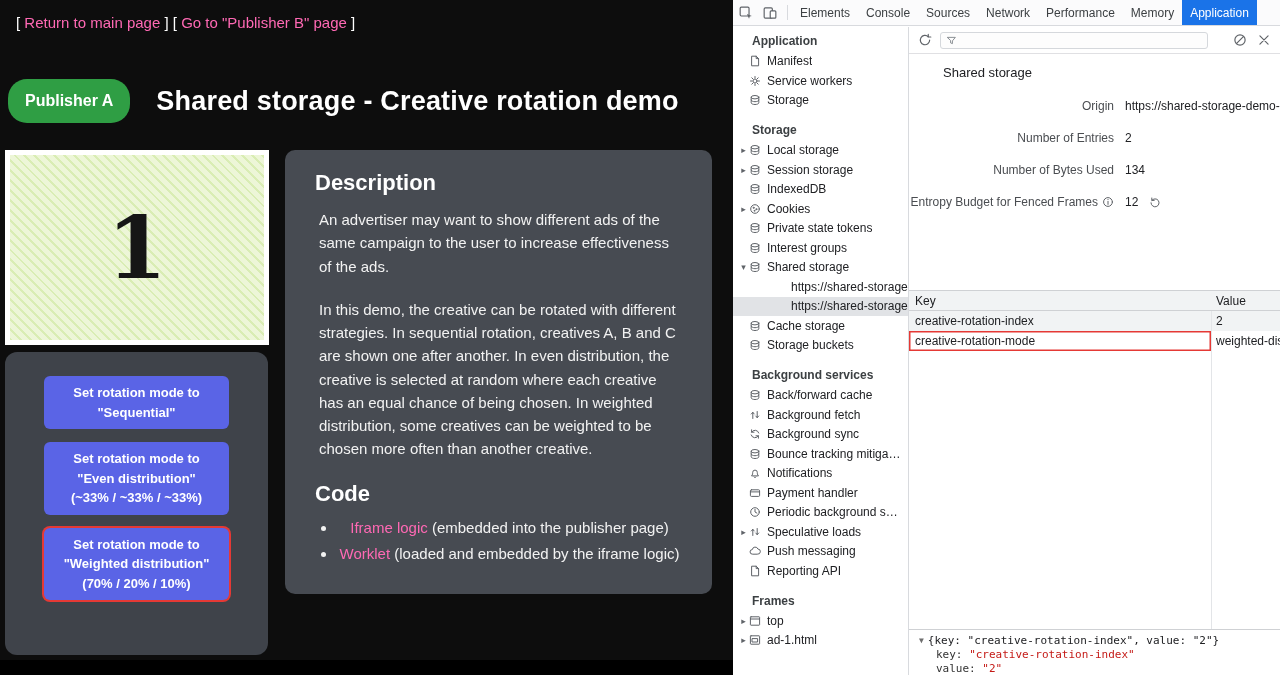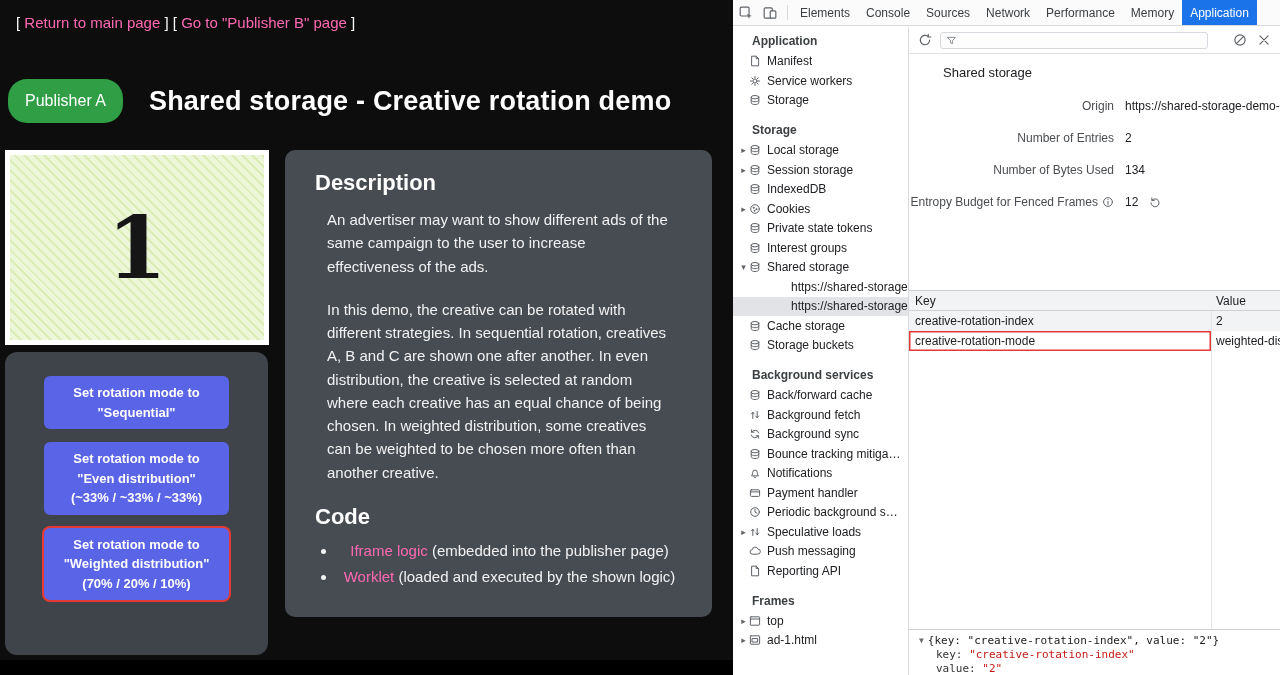--- a/index.html
+++ b/index.html
@@ -8,40 +8,40 @@
     width:1280px; height:675px; position:relative; overflow:hidden;
     background:#000; font-family:"Liberation Sans", sans-serif;
   }
 
   
   .left-page { position:absolute; left:0; top:0; width:733px; height:660px; background:#0d0d0d; }
   .nav-line { position:absolute; left:16px; top:14px; font-size:15px; color:#fff; white-space:nowrap; }
   .nav-line .bracket { color:#ffffff; }
   .nav-line a { color:#ff69b4; text-decoration:none; cursor:pointer; }
   .pub-row { position:absolute; left:8px; top:79px; display:flex; align-items:center; gap:26px; }
-  .publisher-badge { background:#2f9e44; color:#fff; font-size:16px; font-weight:400; padding:13px 17px; border-radius:19px; }
+  .publisher-badge { background:#2f9e44; color:#fff; font-size:16px; font-weight:700; padding:13px 17px; border-radius:19px; }
   .page-title { margin:0; color:#fff; font-size:27px; font-weight:700; letter-spacing:.2px; white-space:nowrap; }
 
   .creative {
     position:absolute; left:5px; top:150px; width:264px; height:195px;
     border:5px solid #fff;
     background:repeating-linear-gradient(45deg,#d9edb4 0 2px,#edf6d8 2px 7px);
     display:flex; align-items:center; justify-content:center; cursor:pointer;
   }
   .creative-number { font-family:"DejaVu Serif", serif; font-size:86px; font-weight:700; color:#161616; line-height:1; }
 
   .demo-panel { position:absolute; left:5px; top:352px; width:263px; height:303px; background:#3f434a; border-radius:12px; padding:24px 39px 0; }
   .demo-heading { color:#fff; font-size:17px; font-weight:700; text-align:center; margin-bottom:18px; }
   .demo-buttons { display:flex; flex-direction:column; gap:13px; }
   .demo-btn { background:#5a64e6; border:none; color:#fff; font-family:inherit; font-weight:700; font-size:13px; line-height:1.5; padding:7px 4px; border-radius:6px; cursor:pointer; text-align:center; }
   .demo-btn.highlighted { box-shadow:0 0 0 2px #e53935; }
 
   .desc-panel { position:absolute; left:285px; top:150px; width:427px; background:#474b52; border-radius:10px; padding:20px 30px 24px; color:#f2f2f2; }
   .desc-heading { font-size:22px; font-weight:700; color:#fff; margin:0 0 12px; }
-  .desc-panel p { font-size:15px; line-height:1.55; margin:0 12px 20px; }
+  .desc-panel p { font-size:15px; line-height:1.55; margin:0 4px 20px; }
   .code-heading { font-size:22px; font-weight:700; color:#fff; margin:2px 0 10px; }
   .code-list { margin:0; padding-left:22px; font-size:15px; line-height:1.5; }
   .code-list li { margin-bottom:4px;text-align:center; }
   .code-link { color:#ff69b4; text-decoration:none; cursor:pointer; }
 
   
   .devtools { position:absolute; left:733px; top:0; width:547px; height:675px; background:#fff; font-size:12px; color:#202124; }
   .dt-tabbar { height:26px; border-bottom:1px solid #d8dade; display:flex; align-items:stretch; background:#fbfbfc; }
   .tab-icons { display:flex; align-items:center; padding:0 6px; gap:10px; }
   .tab-sep { width:1px; background:#d8dade; margin:5px 4px; }
@@ -129,21 +129,21 @@
       </div>
   </div>
 
   <div class="desc-panel">
     <h2 class="desc-heading">Description</h2>
     <p>An advertiser may want to show different ads of the same campaign to the user to increase effectiveness of the ads.</p>
     <p>In this demo, the creative can be rotated with different strategies. In sequential rotation, creatives A, B and C are shown one after another. In even distribution, the creative is selected at random where each creative has an equal chance of being chosen. In weighted distribution, some creatives can be weighted to be chosen more often than another creative.</p>
     <h2 class="code-heading">Code</h2>
     <ul class="code-list" id="code-list">
         <li class="code-item"><a class="code-link">Iframe logic</a><span> (embedded into the publisher page)</span></li>
-        <li class="code-item"><a class="code-link">Worklet</a><span> (loaded and executed by the shown logic)</span></li>
+        <li class="code-item"><a class="code-link">Worklet</a><span> (loaded and embedded by the iframe logic)</span></li>
       </ul>
   </div>
 </div>
 
 <div class="devtools">
   <div class="dt-tabbar" id="dt-tabbar">
     <div class="tab-icons">
       <span class="tb-icon" id="ic-inspect"><svg viewBox="0 0 12 12" fill="none" stroke="currentColor" stroke-width="1" stroke-linecap="round" stroke-linejoin="round">
             <rect x="1" y="1" width="7.6" height="7.6" rx="1"></rect>
             <path d="M6.8 6.8l4.2 1.7-1.8.6-.6 1.8z" fill="currentColor" stroke="none"></path>

